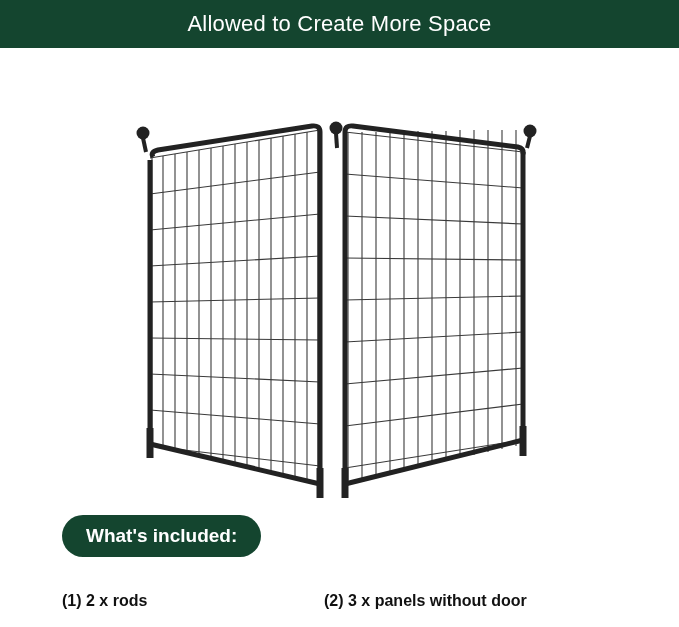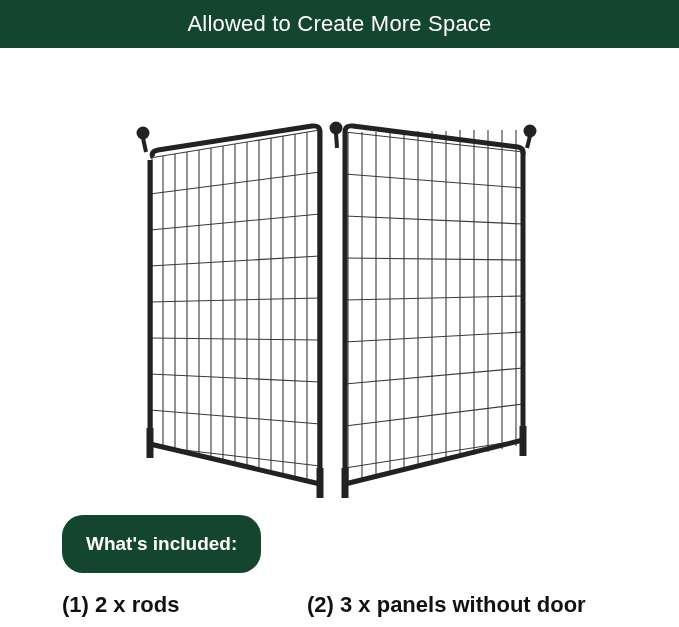--- a/index.html
+++ b/index.html
@@ -52,21 +52,21 @@
     position: absolute;
     left: 0;
     top: 0;
   }
   
   .included-pill {
     position: absolute;
     left: 62px;
     top: 515px;
     height: 42px;
-    padding: 8px 24px;
+    padding: 0 24px;
     background: #14452F;
     border-radius: 21px;
     display: flex;
     align-items: center;
     justify-content: center;
   }
   .included-pill-label {
     color: #ffffff;
     font-size: 19px;
     font-weight: bold;
@@ -75,27 +75,27 @@
   
   .items-row {
     position: absolute;
     left: 0;
     top: 592px;
     width: 679px;
     height: 35px;
   }
   .item {
     position: absolute;
-    font-size: 22px;
+    font-size: 16px;
     font-weight: bold;
     color: #111111;
     white-space: nowrap;
   }
   .item-0 { left: 62px; top: 0; }
-  .item-1 { left: 307px; top: 0; }
+  .item-1 { left: 324px; top: 0; }
 </style>
 </head>
 <body>
 
 <div class="page">
 
   <div class="banner">
     <div class="banner-title">Allowed to Create More Space</div>
   </div>
 

